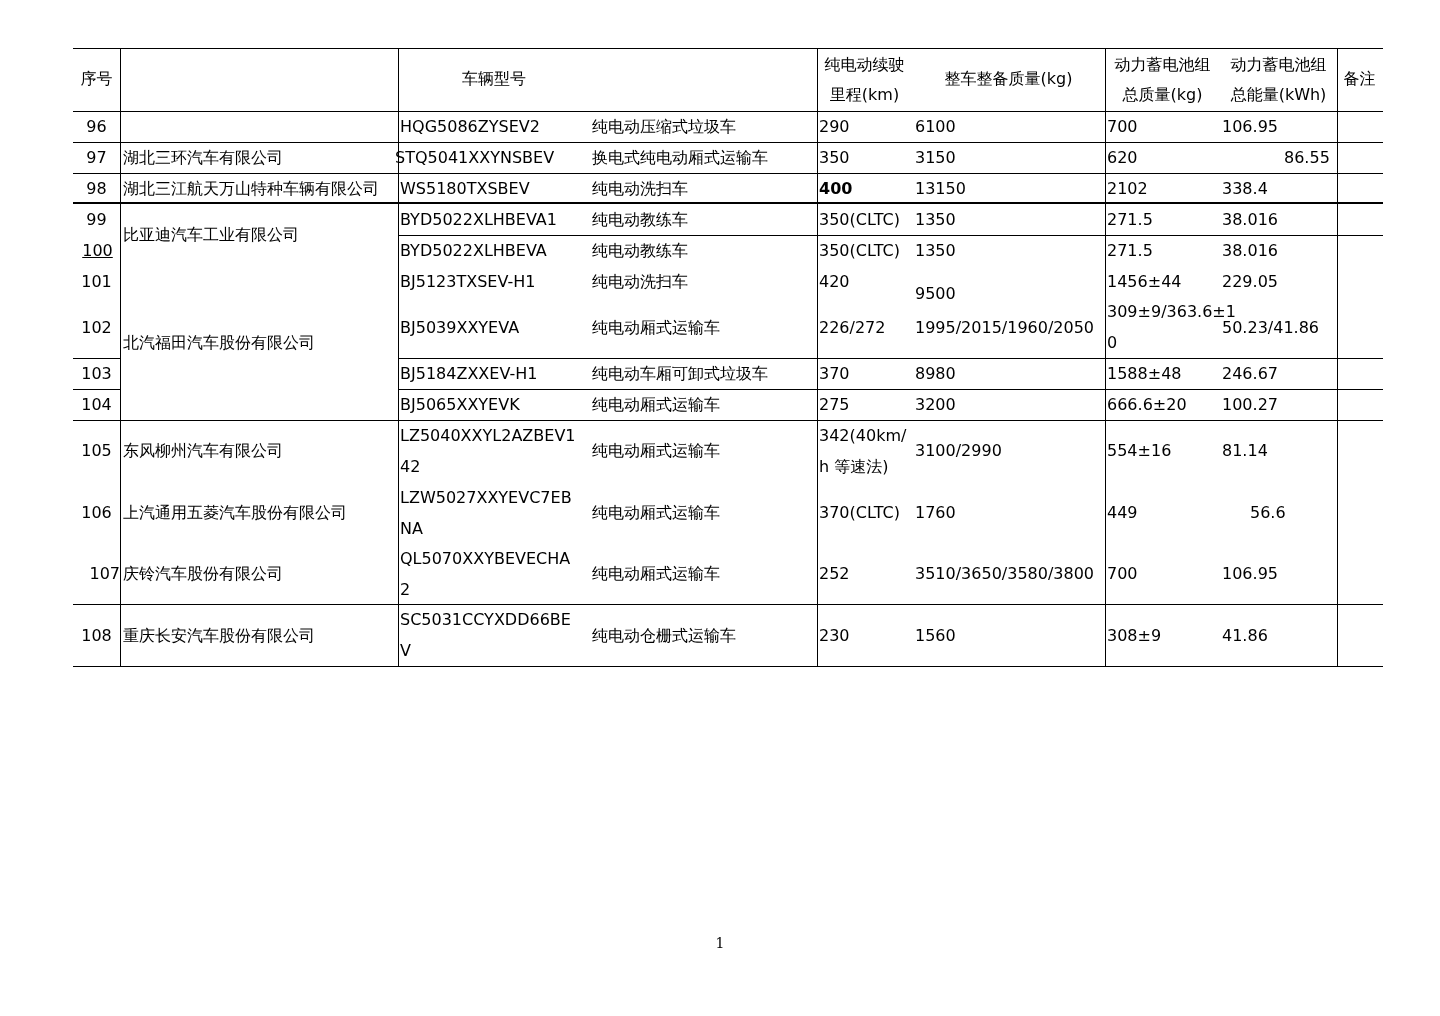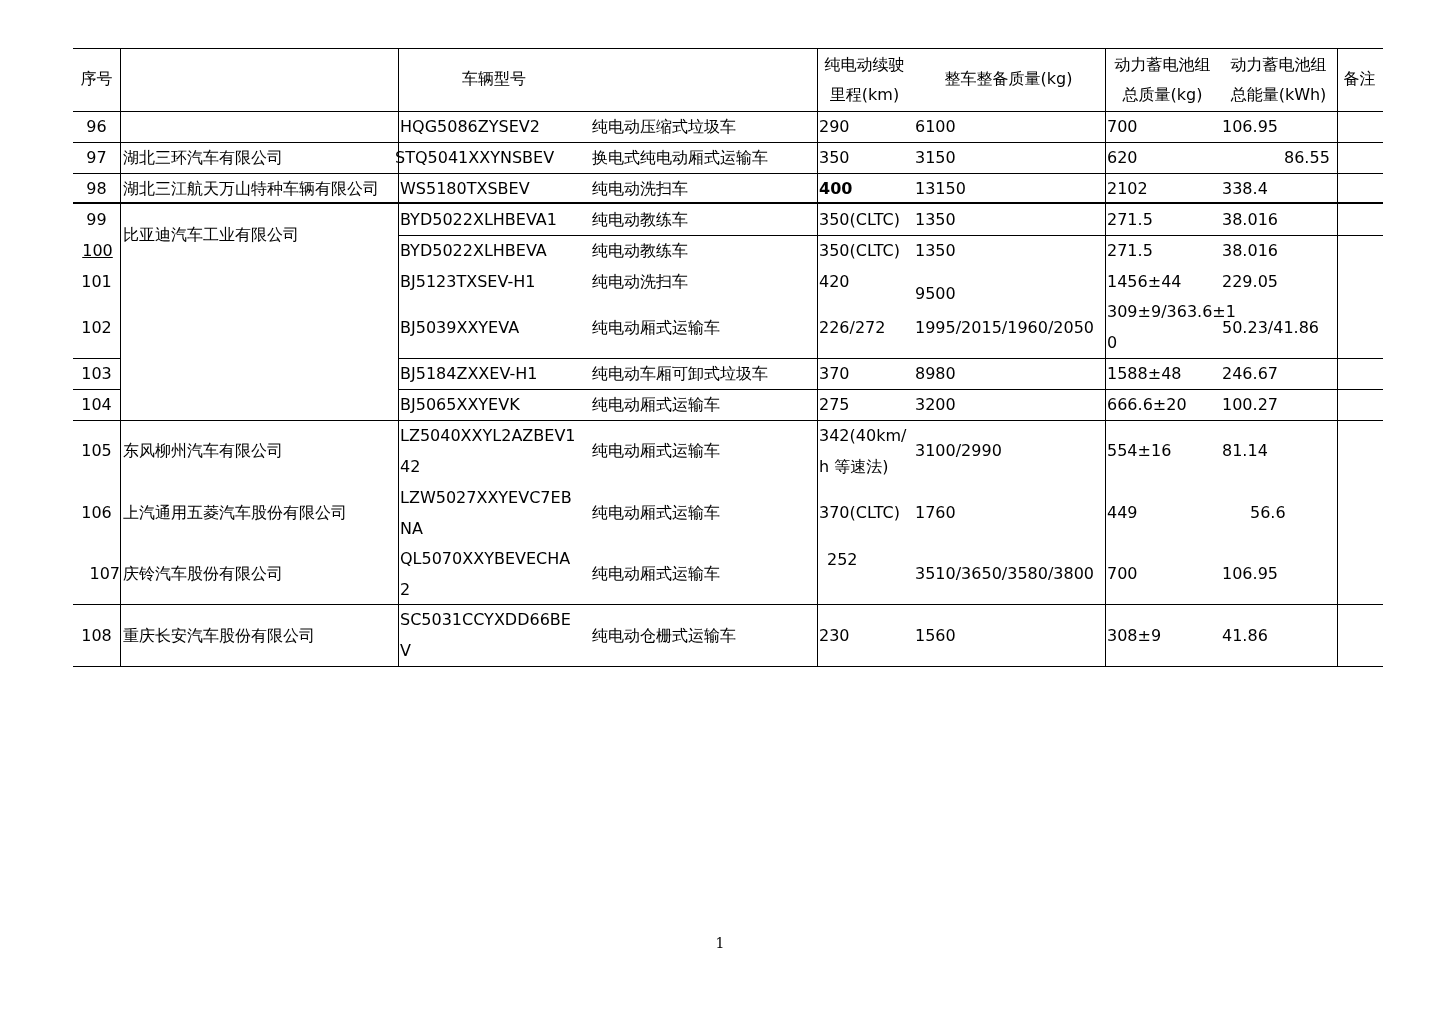--- a/index.html
+++ b/index.html
@@ -99,20 +99,21 @@
   <div>
     <div class="cell center" style="left:74px; top:235px; width:47px;text-decoration:underline;">100</div>
     <div class="cell" style="left:400px; top:235px;">BYD5022XLHBEVA</div>
     <div class="cell" style="left:592px; top:235px;">纯电动教练车</div>
     <div class="cell" style="left:819px; top:235px;">350(CLTC)</div>
     <div class="cell" style="left:915px; top:235px;">1350</div>
     <div class="cell" style="left:1107px; top:235px;">271.5</div>
     <div class="cell" style="left:1222px; top:235px;">38.016</div>
   </div>
 
+  <div class="cell" style="left:123px; top:327px;">北汽福田汽车股份有限公司</div>
 
   <div>
     <div class="cell center" style="left:73px; top:266px; width:47px;">101</div>
     <div class="cell" style="left:400px; top:266px;">BJ5123TXSEV-H1</div>
     <div class="cell" style="left:592px; top:266px;">纯电动洗扫车</div>
     <div class="cell" style="left:819px; top:266px;">420</div>
     <div class="cell" style="left:915px; top:266px;margin-top:12px;">9500</div>
     <div class="cell" style="left:1107px; top:266px;">1456±44</div>
     <div class="cell" style="left:1222px; top:266px;">229.05</div>
   </div>
@@ -172,21 +173,21 @@
     <div class="cell" style="left:1107px; top:497px;">449</div>
     <div class="cell" style="left:1222px; top:497px;margin-left:28px;">56.6</div>
   </div>
 
   <div>
     <div class="cell center" style="left:73px; top:558px; width:47px;text-align:right;">107</div>
     <div class="cell" style="left:123px; top:558px;">庆铃汽车股份有限公司</div>
     <div class="cell" style="left:400px; top:543px;">QL5070XXYBEVECHA</div>
     <div class="cell" style="left:400px; top:574px;">2</div>
     <div class="cell" style="left:592px; top:558px;">纯电动厢式运输车</div>
-    <div class="cell" style="left:819px; top:544px;padding-left:8px;">252</div>
+    <div class="cell" style="left:819px; top:558px;">252</div>
     <div class="cell" style="left:915px; top:558px;">3510/3650/3580/3800</div>
     <div class="cell" style="left:1107px; top:558px;">700</div>
     <div class="cell" style="left:1222px; top:558px;">106.95</div>
   </div>
 
   <div>
     <div class="cell center" style="left:73px; top:620px; width:47px;">108</div>
     <div class="cell" style="left:123px; top:620px;">重庆长安汽车股份有限公司</div>
     <div class="cell" style="left:400px; top:604px;">SC5031CCYXDD66BE</div>
     <div class="cell" style="left:400px; top:635px;">V</div>

